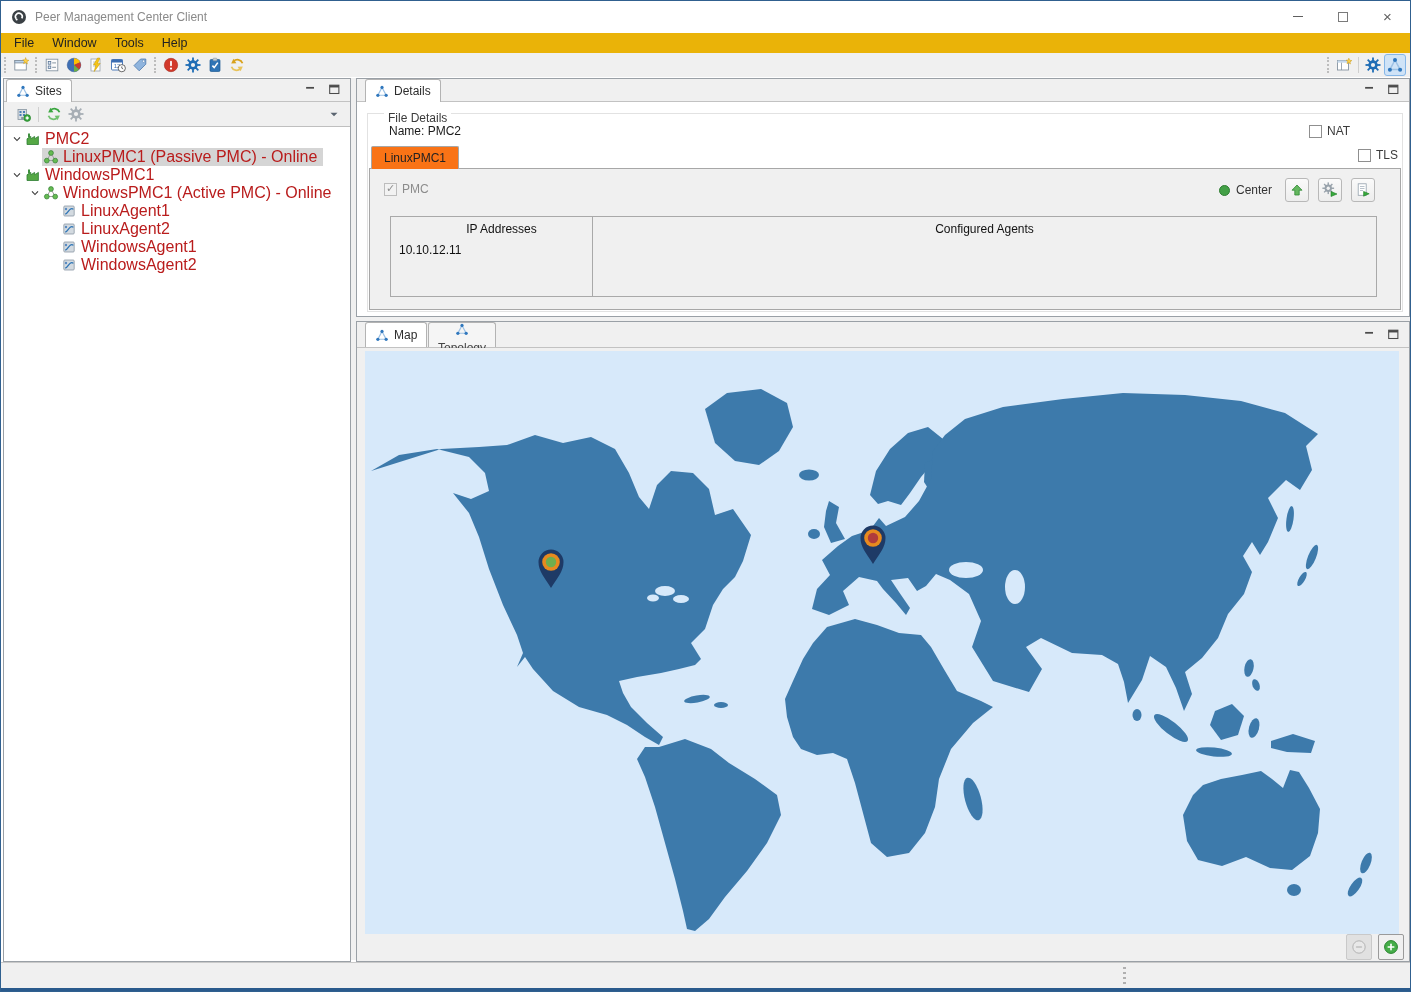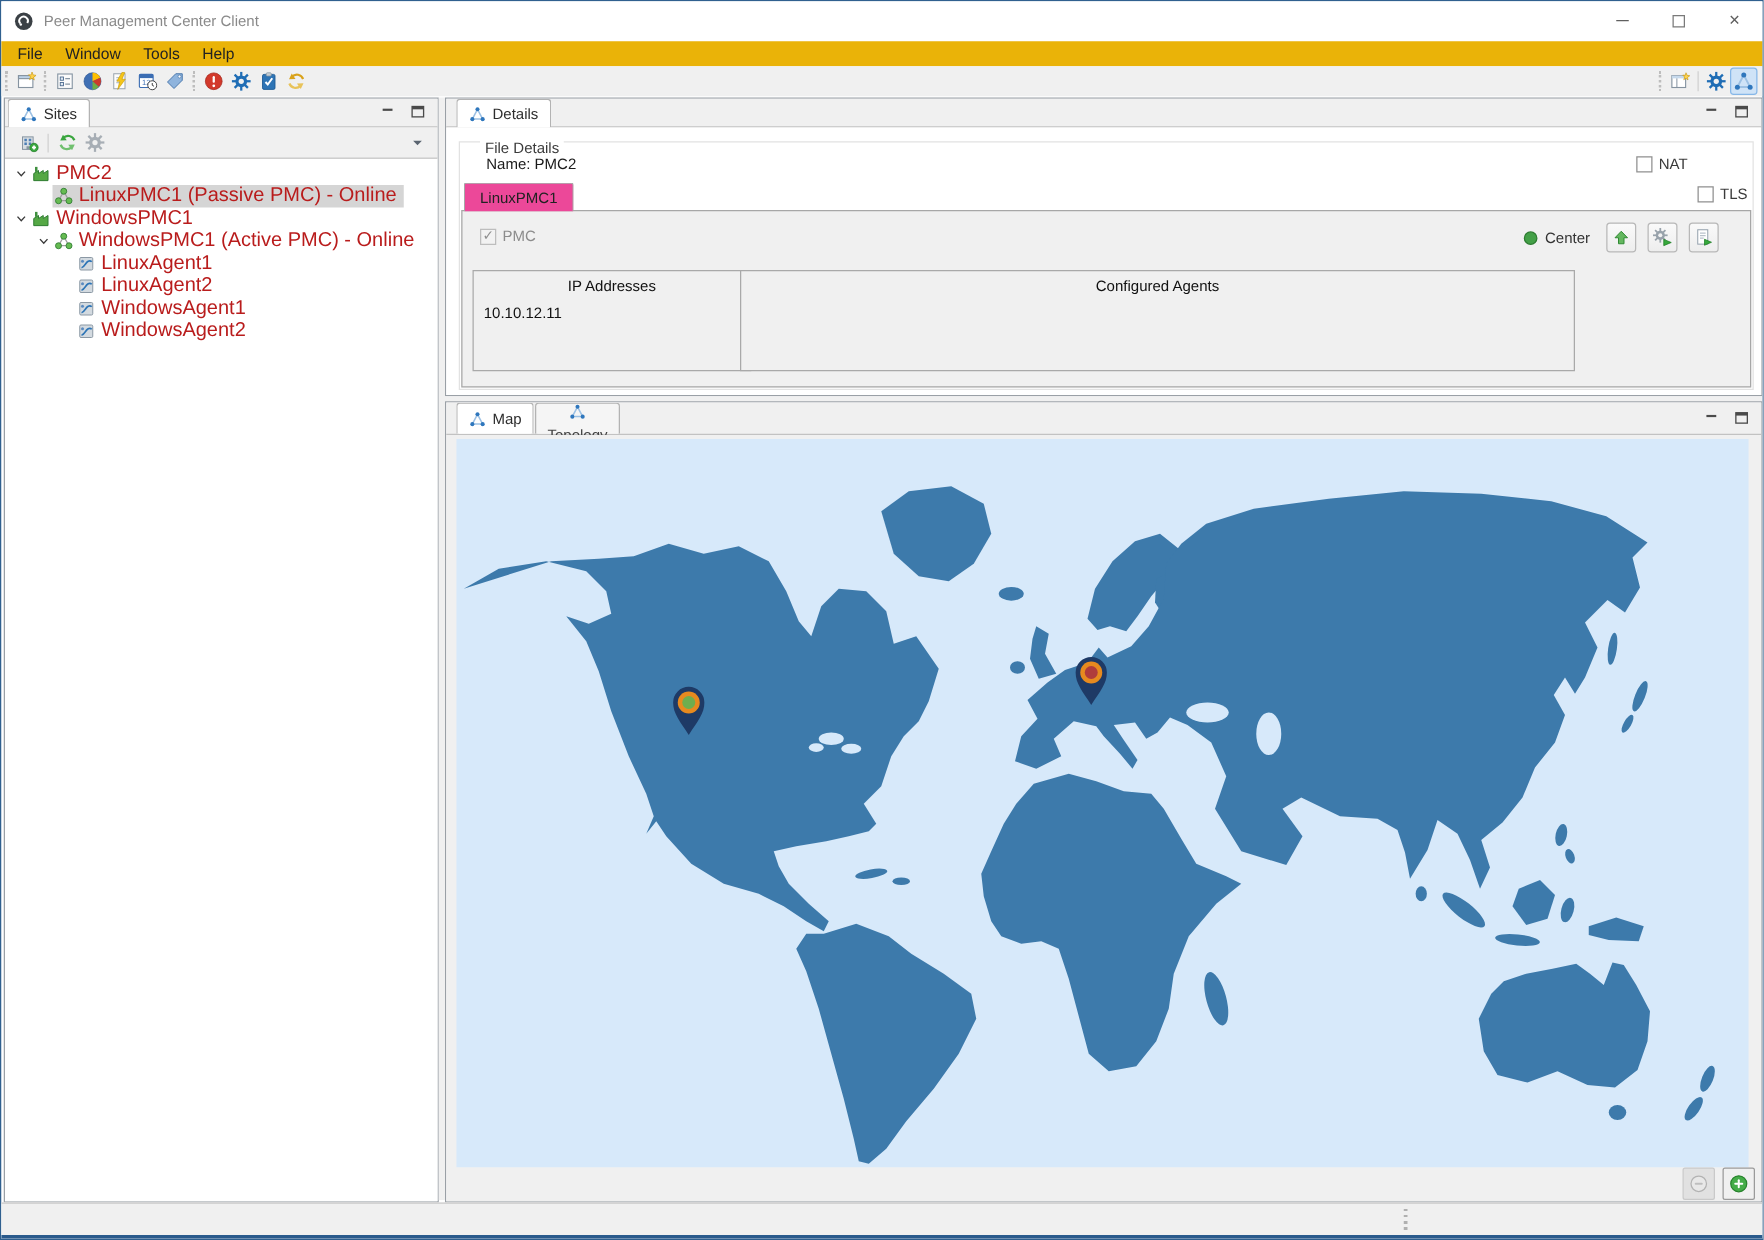--- a/index.html
+++ b/index.html
@@ -46,21 +46,21 @@
   .tlabel{font-size:16px;color:#b91c1c;}
   
   .dcontent{position:absolute;left:0;right:0;top:23px;bottom:0;background:#fff;}
   .groupbox{position:absolute;left:10px;right:6px;top:11px;bottom:4px;border:1px solid #e2e2e2;}
   .grouplabel{position:absolute;left:16px;top:-3px;background:#fff;padding:0 4px;color:#3b3b3b;}
   .name-row{position:absolute;left:32px;top:22px;color:#1a1a1a;}
   .cbwrap{position:absolute;display:flex;align-items:center;gap:5px;color:#3b3b3b;}
   .cb{width:13px;height:13px;background:#fff;border:1px solid #8f8f8f;display:inline-block;position:relative;}
   .cb.checked.disabled{background:#f2f2f2;border-color:#bdbdbd;}
   .cb.checked::after{content:"✓";position:absolute;left:1px;top:-2px;font-size:11px;color:#8f8f8f;}
-  .subtab{position:absolute;left:14px;top:44px;height:23px;background:#ec4899;border:1px solid #a7a7a7;border-bottom:none;
+  .subtab{position:absolute;left:14px;top:44px;height:23px;background:#f97316;border:1px solid #a7a7a7;border-bottom:none;
           border-radius:2px 2px 0 0;display:flex;align-items:center;padding:0 12px;z-index:2;color:#222;}
   .bigbox{position:absolute;left:12px;top:66px;width:1032px;height:142px;background:#f0f0f0;border:1px solid #a7a7a7;z-index:1;}
   .pmc-cb{left:14px;top:13px;color:#8c8c8c;}
   .status-dot{position:absolute;left:849px;top:16px;width:11px;height:11px;border-radius:50%;border:1px solid #2e7d32;}
   .status-label{position:absolute;left:866px;top:14px;color:#333;}
   .act-btn{position:absolute;top:9px;width:24px;height:24px;background:linear-gradient(#fafafa,#ededed);
            border:1px solid #b8b8b8;border-radius:3px;display:flex;align-items:center;justify-content:center;}
   .listbox{position:absolute;top:47px;height:81px;background:#f0f0f0;border:1px solid #a9a9a9;}
   .listbox .hdr{text-align:center;padding-top:5px;color:#111;}
   .listbox .rows{padding:6px 0 0 8px;color:#111;}
@@ -509,27 +509,27 @@
             <div class="act-btn" style="left: 981px;">
               <svg width="16" height="16" viewBox="0 0 16 16" xmlns="http://www.w3.org/2000/svg">
                 <rect x="3.2" y="1.8" width="8" height="11.5" fill="#fff" stroke="#93a0ac" stroke-width="0.8"></rect>
                 <line x1="5" y1="4.5" x2="9.5" y2="4.5" stroke="#b9c2cb"></line>
                 <line x1="5" y1="6.5" x2="9.5" y2="6.5" stroke="#b9c2cb"></line>
                 <line x1="5" y1="8.5" x2="8" y2="8.5" stroke="#b9c2cb"></line>
                 <polygon points="8.6,9.4 14.2,11.8 8.6,14.2" fill="#37a93c" stroke="#1e7d24" stroke-width="0.6"></polygon>
               </svg>
             </div>
           </div>
-        <div class="listbox" style="left:8px;width:223px;">
+        <div class="listbox" style="left:20px;width:223px;">
           <div class="hdr">IP Addresses</div>
           <div class="rows" id="ip-rows">
               <div>10.10.12.11</div>
             </div>
         </div>
-        <div class="listbox" style="left:222px;width:668px;">
+        <div class="listbox" style="left:222px;width:785px;">
           <div class="hdr">Configured Agents</div>
           <div class="rows" id="agent-rows"></div>
         </div>
       </div>
     </div>
   </div>
 
   <div class="splitter-h"></div>
 
   <div class="panel" style="left:355px;top:320px;width:1054px;height:641px;">

